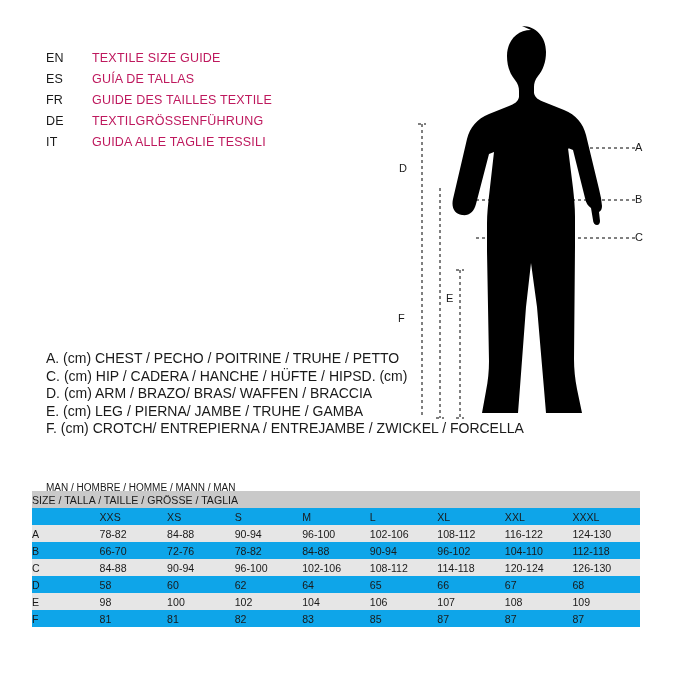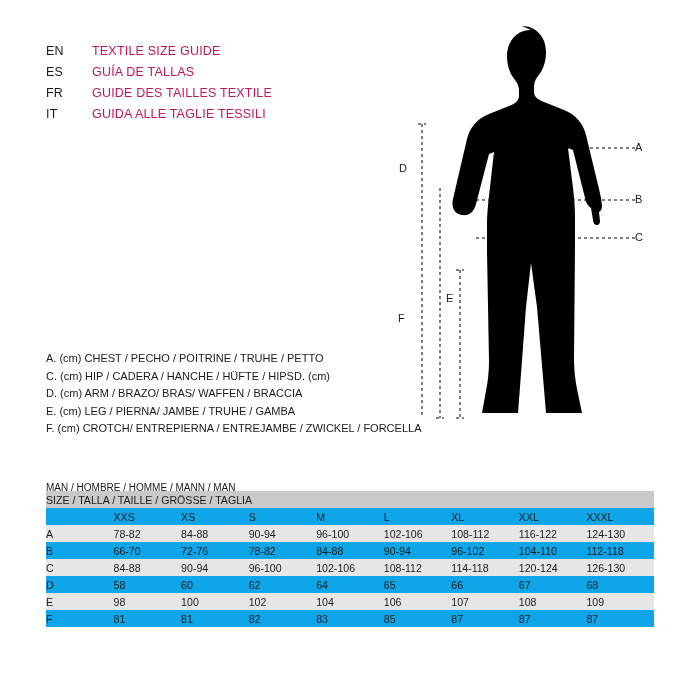--- a/index.html
+++ b/index.html
@@ -22,21 +22,21 @@
 
   
   .lang-block {
     position: absolute;
     left: 46px;
     top: 44px;
     width: 330px;
   }
   .lang-row {
     display: flex;
-    align-items: flex-start;
+    align-items: flex-end;
     height: 21px;
   }
   .lang-code {
     width: 46px;
     font-size: 12.5px;
     letter-spacing: 0.2px;
     color: #1a1a1a;
   }
   .lang-title {
     font-size: 12.5px;
@@ -45,39 +45,39 @@
   }
 
   
   .legend {
     position: absolute;
     left: 46px;
     top: 350px;
     width: 420px;
   }
   .legend-row {
-    font-size: 11px;
+    font-size: 14px;
     line-height: 17.6px;
     color: #1a1a1a;
     white-space: nowrap;
   }
   .legend-gender {
     position: absolute;
     left: 46px;
     top: 471px;
     font-size: 10px;
     color: #1a1a1a;
     white-space: nowrap;
     margin-top: 11px;
   }
 
   
   .table-wrap {
     position: absolute;
-    left: 46px;
+    left: 32px;
     top: 491px;
     width: 608px;
   }
   table.size-table {
     border-collapse: collapse;
     width: 608px;
     table-layout: fixed;
   }
   table.size-table td {
     font-size: 10.6px;
@@ -140,20 +140,24 @@
       <span class="lang-code">EN</span>
       <span class="lang-title">TEXTILE SIZE GUIDE</span>
     </div>
     <div class="lang-row">
       <span class="lang-code">ES</span>
       <span class="lang-title">GUÍA DE TALLAS</span>
     </div>
     <div class="lang-row">
       <span class="lang-code">FR</span>
       <span class="lang-title">GUIDE DES TAILLES TEXTILE</span>
+    </div>
+    <div class="lang-row">
+      <span class="lang-code">DE</span>
+      <span class="lang-title">TEXTILGRÖSSENFÜHRUNG</span>
     </div>
     <div class="lang-row">
       <span class="lang-code">IT</span>
       <span class="lang-title">GUIDA ALLE TAGLIE TESSILI</span>
     </div>
   </div>
 
   <div class="figure">
     <svg class="silhouette" width="300" height="450" viewBox="0 0 300 450">
 

